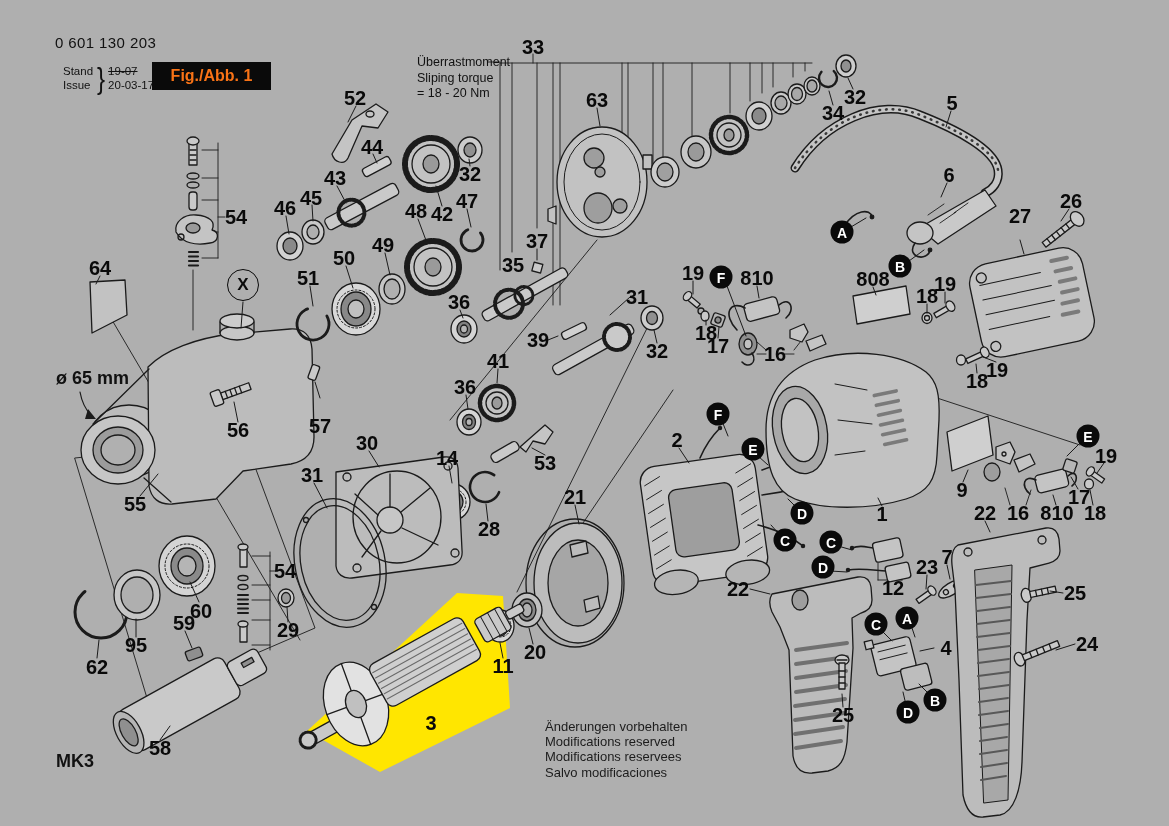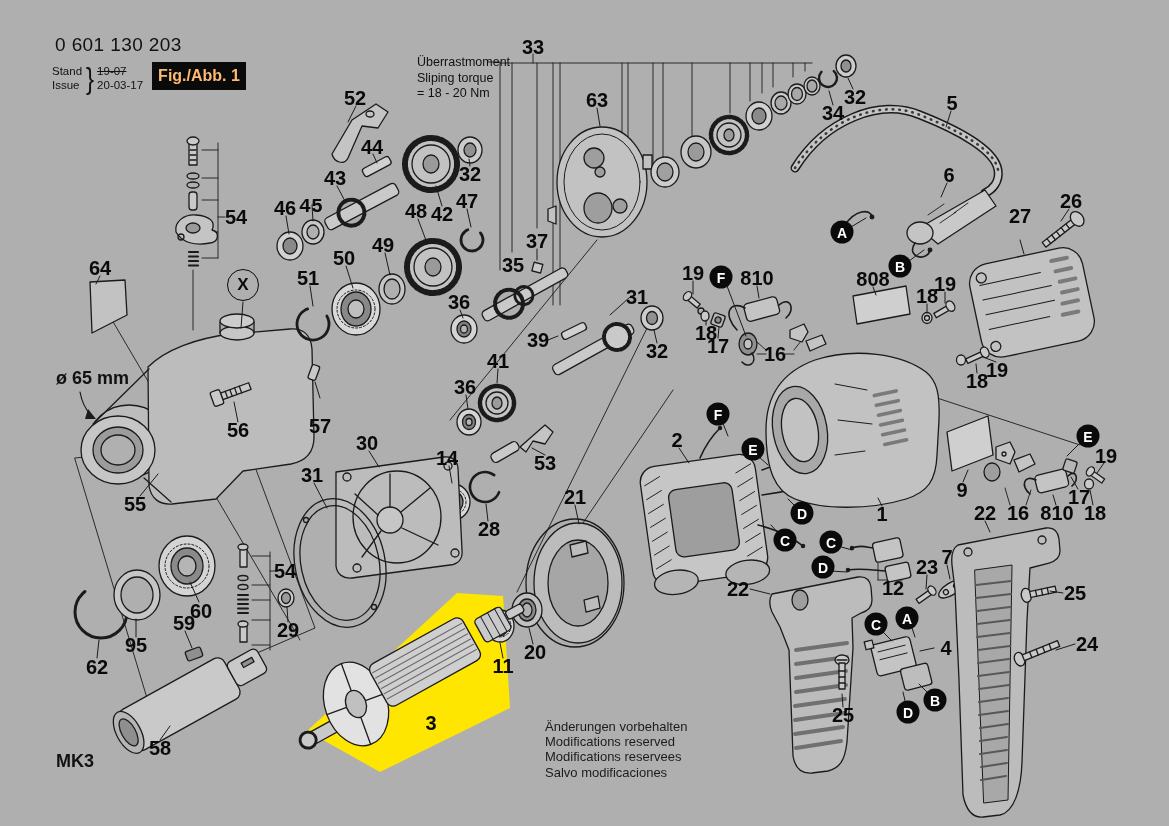--- a/index.html
+++ b/index.html
@@ -1,24 +1,24 @@
 <!DOCTYPE html>
 <html><head>
 <meta charset="utf-8">
 <style>
   html,body{margin:0;padding:0;}
   .stage{position:relative;width:1169px;height:826px;background:#AFAFAF;overflow:hidden;
          font-family:"Liberation Sans",sans-serif;color:#111;}
   svg.art{position:absolute;left:0;top:0;}
-  .doc-number{position:absolute;left:55px;top:34px;font-size:19px;letter-spacing:.4px;}
-  .rev-block{position:absolute;left:52px;top:65px;display:flex;align-items:center;font-size:11.5px;line-height:13.5px;}
+  .doc-number{position:absolute;left:55px;top:34px;font-size:15px;letter-spacing:.4px;}
+  .rev-block{position:absolute;left:63px;top:65px;display:flex;align-items:center;font-size:11.5px;line-height:13.5px;}
   .rev-col{display:flex;flex-direction:column;}
   .brace{font-size:30px;font-weight:300;line-height:26px;margin:0 2px 0 3px;transform:scaleX(.8);}
   .strike{text-decoration:line-through;}
-  .fig-box{position:absolute;left:152px;top:62px;width:94px;height:28px;background:#0a0a0a;color:#fdba74;
+  .fig-box{position:absolute;left:152px;top:62px;width:119px;height:28px;background:#0a0a0a;color:#f97316;
            font-weight:bold;font-size:16px;display:flex;align-items:center;justify-content:center;}
   .torque-note{position:absolute;left:397px;top:55px;font-size:12.5px;line-height:15.5px;margin-left:20px;}
   .dim-note{position:absolute;left:56px;top:368px;font-size:18px;font-weight:bold;}
   .mk-note{position:absolute;left:56px;top:751px;font-size:18px;font-weight:bold;}
   .footer-note{position:absolute;left:545px;top:719px;font-size:13px;line-height:15.2px;color:#1c1c1c;}
   .plabel{position:absolute;transform:translate(-50%,-50%);font-size:20px;font-weight:bold;color:#0a0a0a;white-space:nowrap;}
   .lmark{position:absolute;transform:translate(-50%,-50%);display:flex;align-items:center;justify-content:center;
          border-radius:50%;}
   .lmark.filled{width:23px;height:23px;background:#0a0a0a;color:#fff;font-size:14px;font-weight:bold;}
   .lmark.outline{width:30px;height:30px;border:1.7px solid #0a0a0a;color:#0a0a0a;font-size:17px;font-weight:bold;background:transparent;}
@@ -599,21 +599,21 @@
   <div>Modifications reserved</div>
   <div>Modifications reservees</div>
   <div>Salvo modificaciones</div>
 </div>
 
 <div id="labels">
       <span class="plabel" style="left: 533px; top: 47px;">33</span>
       <span class="plabel" style="left: 355px; top: 98px;">52</span>
       <span class="plabel" style="left: 372px; top: 147px;">44</span>
       <span class="plabel" style="left: 335px; top: 178px;">43</span>
-      <span class="plabel" style="left: 311px; top: 206px; font-family: Liberation Mono, monospace;">45</span>
+      <span class="plabel" style="left: 311px; top: 198px;">45</span>
       <span class="plabel" style="left: 285px; top: 208px;">46</span>
       <span class="plabel" style="left: 470px; top: 174px;">32</span>
       <span class="plabel" style="left: 442px; top: 214px;">42</span>
       <span class="plabel" style="left: 416px; top: 211px;">48</span>
       <span class="plabel" style="left: 467px; top: 201px;">47</span>
       <span class="plabel" style="left: 383px; top: 245px;">49</span>
       <span class="plabel" style="left: 344px; top: 258px;">50</span>
       <span class="plabel" style="left: 308px; top: 278px;">51</span>
       <span class="plabel" style="left: 459px; top: 302px;">36</span>
       <span class="plabel" style="left: 537px; top: 241px;">37</span>

